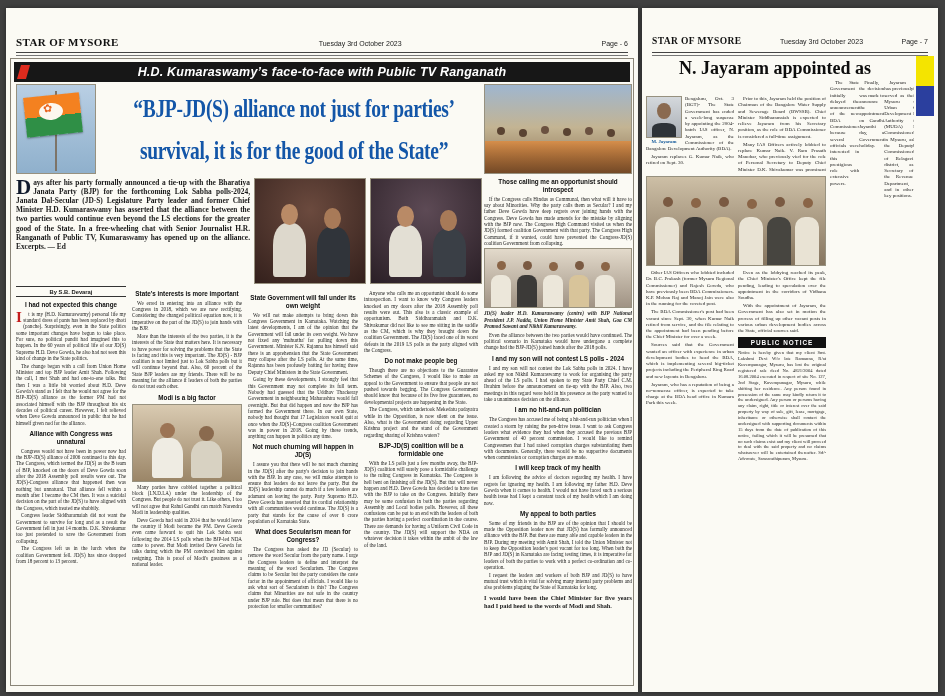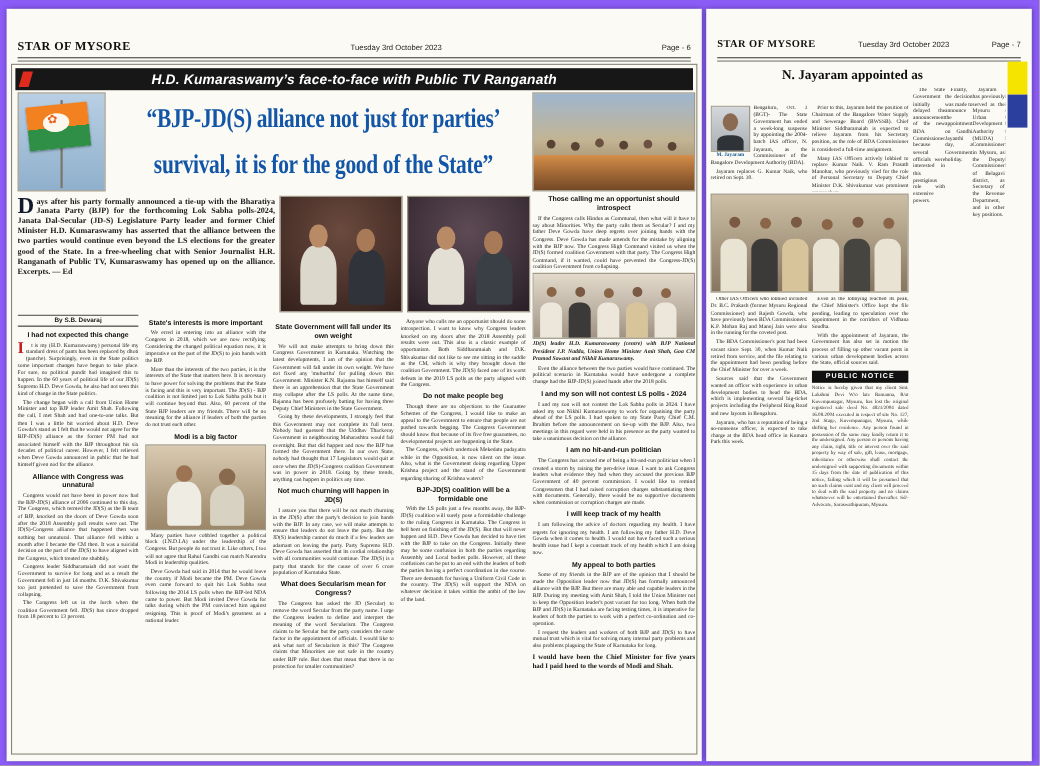--- a/index.html
+++ b/index.html
@@ -1,17 +1,17 @@
 <!DOCTYPE html>
 <html><head>
 <meta charset="utf-8">
 <style>
   * {margin:0;padding:0;box-sizing:border-box}
   html,body {background:#9a978f}
-  .canvas {position:relative;width:945px;height:696px;background:#8b5cf6;overflow:hidden;font-family:"Liberation Serif",serif;color:#1a1a1a}
+  .canvas {position:relative;width:945px;height:696px;background:#404040;overflow:hidden;font-family:"Liberation Serif",serif;color:#1a1a1a}
   .page {position:absolute;top:8px;height:684px;background:#fbfaf4;box-shadow:0 0 5px rgba(0,0,0,.4)}
   .page-left {left:6px;width:632px}
   .page-right {left:642px;width:296px}
 
   .pg-header {position:absolute;top:28px;left:10px;right:10px;display:flex;justify-content:space-between;align-items:baseline}
   .paper {font-weight:bold;font-size:11px;letter-spacing:.4px;color:#111}
   .pg-date,.pg-no {font-family:"Liberation Sans",sans-serif;font-size:7px;color:#222}
   .rule {position:absolute;left:10px;right:10px;border-top:1.4px solid #444}
   .rule2 {position:absolute;left:10px;right:10px;border-top:.6px solid #777}
 
@@ -32,21 +32,21 @@
   .intro .dc {float:left;font-size:21px;line-height:18px;padding-right:2px;color:#101a2c}
 
   .col {position:absolute;overflow:hidden}
   .col .h {font-family:"Liberation Sans",sans-serif;font-weight:bold;font-size:6.3px;line-height:1.25;text-align:center;margin:4px 2px 2px;color:#0d0d0d}
   .col .p {font-size:5.1px;line-height:1.24;text-align:justify;text-indent:5px;margin-bottom:1.5px;color:#1c1c1c}
   .col .p .dc-red {float:left;font-size:15px;line-height:13px;padding-right:1.5px;font-weight:bold;color:#c41d1d;text-indent:0}
   .byline {border-top:1px solid #333;border-bottom:1px solid #333;text-align:center;font-family:"Liberation Sans",sans-serif;font-weight:bold;font-size:5.8px;padding:1.5px 0;margin-bottom:2px}
   .cap {font-size:5.2px;font-weight:bold;font-style:italic;line-height:1.25;text-align:justify;margin:2px 0 2px}
   .closing {font-size:6.3px;font-weight:bold;line-height:1.3;text-align:justify;margin-top:3px}
 
-  .r-headline {position:absolute;left:2px;top:52px;width:262px;text-align:center;font-weight:bold;font-size:12px;line-height:17px;color:#0d0d0d}
+  .r-headline {position:absolute;left:2px;top:52px;width:262px;text-align:center;font-weight:bold;font-size:18px;line-height:17px;color:#0d0d0d}
   .regmark {position:absolute;width:18px;height:30px}
 
   .rcol {position:absolute;overflow:hidden}
   .rcol .p {font-size:5px;line-height:1.26;text-align:justify;text-indent:5px;margin-bottom:1.5px;color:#1c1c1c}
   .portrait-wrap {float:left;width:36px;margin:0 3px 1px 0}
   .cap-name {font-size:4.8px;font-weight:bold;text-align:center;color:#155a9b;margin-top:1px}
 
   .notice-bar {background:#111;color:#fff;font-family:"Liberation Sans",sans-serif;font-weight:bold;font-size:6.4px;letter-spacing:1px;text-align:center;padding:2px 0;margin:3px 0 2px}
   .notice-text {font-size:4.6px;line-height:1.28;text-align:justify;color:#222}
 

